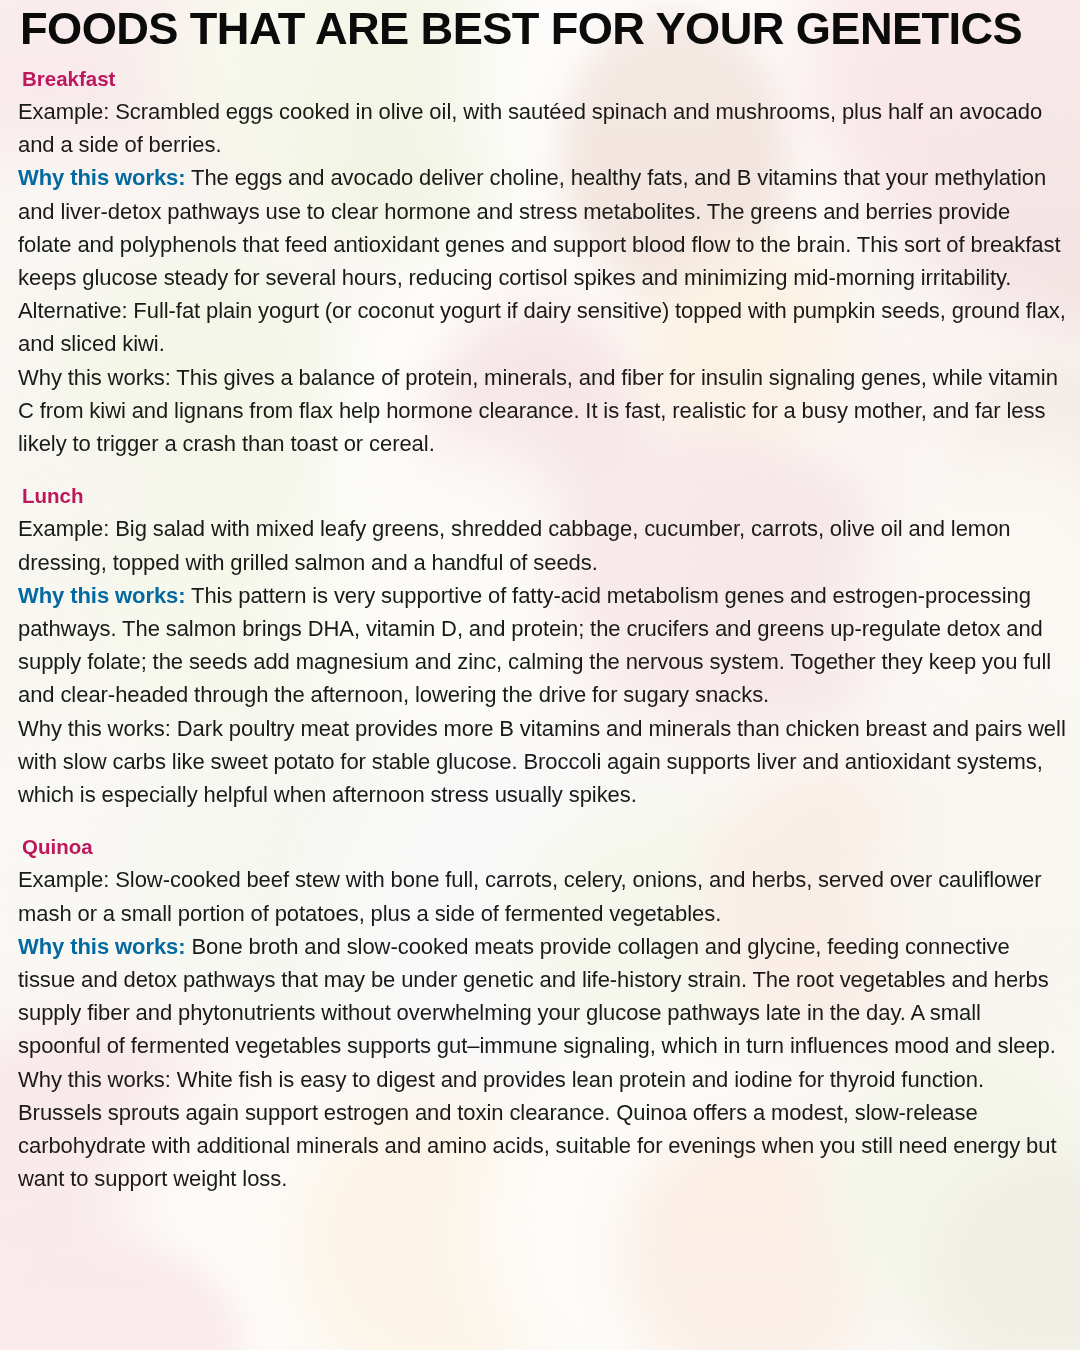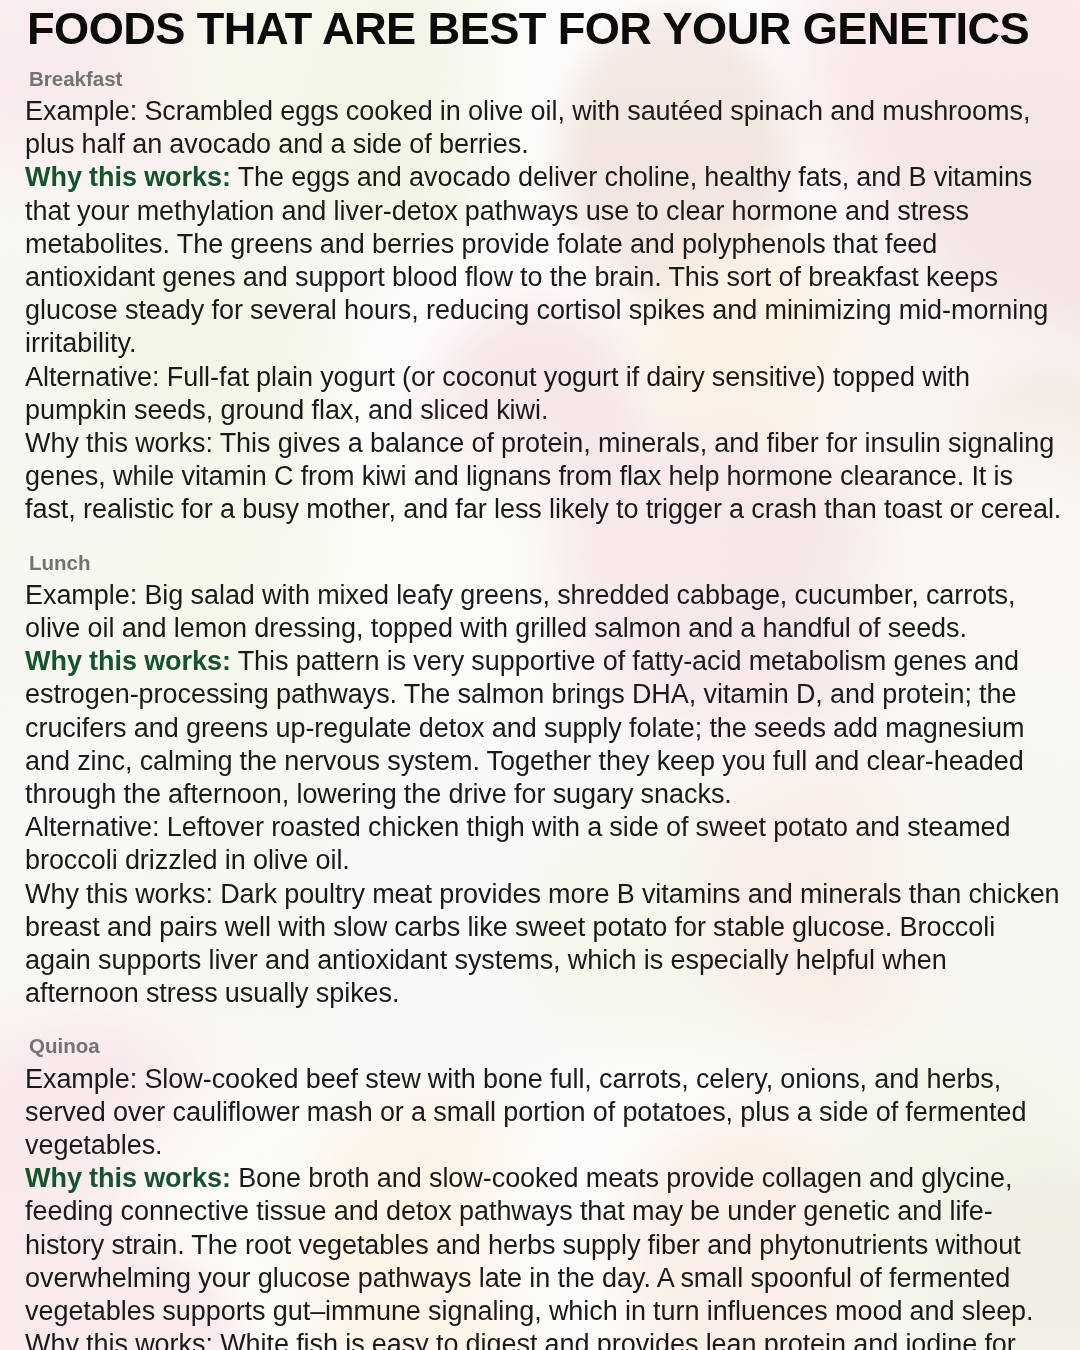--- a/index.html
+++ b/index.html
@@ -39,21 +39,20 @@
       linear-gradient(180deg, rgba(255,255,255,0.55) 0%, rgba(255,255,255,0.42) 22%,
                       rgba(255,255,255,0.50) 48%, rgba(255,255,255,0.46) 74%,
                       rgba(255,255,255,0.55) 100%);
   }
 
   
   #content {
     position: absolute;
     inset: 0;
     z-index: 2;
-    margin-left: 7px;
   }
 
   .title {
     margin: 0;
     padding: 6px 0 0 20px;
     font-family: "Liberation Sans", sans-serif;
     font-weight: bold;
     font-size: 45px;
     letter-spacing: -0.6px;
     line-height: 1.04;
@@ -66,35 +65,35 @@
   .body-area {
     padding: 10px 14px 0 18px;
   }
 
   .section { margin: 0 0 20px 0; }
   .section:last-child { margin-bottom: 0; }
 
   .sec-head {
     font-size: 20.5px;
     font-weight: bold;
-    color: #737373;
+    color: #be185d;
     line-height: 1.52;
     margin: 0 0 1px 4px;
   }
 
   .para {
-    font-size: 27px;
+    font-size: 22px;
     line-height: 33.2px;
     color: #1a1a1a;
     margin: 0;
     text-align: left;
     word-spacing: -0.2px;
     letter-spacing: -0.05px;
   }
-  .para b { font-weight: bold; color: #14532d; }
+  .para b { font-weight: bold; color: #0369a1; }
 </style>
 </head>
 <body>
 
 <div id="bg-photo">
 
   <div class="blob soft" style="left:-90px;  top:-110px; width:420px; height:330px; background:#f3d6d9;"></div>
   <div class="blob soft" style="left:160px;  top:-80px;  width:330px; height:300px; background:#eef0d8;"></div>
   <div class="blob" style="left:300px;  top:-40px;  width:260px; height:300px; background:#e6ebcd;"></div>
   <div class="blob soft" style="left:470px;  top:-140px; width:420px; height:480px; background:#fbf8f4;"></div>
@@ -147,21 +146,20 @@
       <p class="para"> Example: Scrambled eggs cooked in olive oil, with sautéed spinach and mushrooms, plus half an avocado and a side of berries.</p>
       <p class="para"><b>Why this works:</b><span> The eggs and avocado deliver choline, healthy fats, and B vitamins that your methylation and liver-detox pathways use to clear hormone and stress metabolites. The greens and berries provide folate and polyphenols that feed antioxidant genes and support blood flow to the brain. This sort of breakfast keeps glucose steady for several hours, reducing cortisol spikes and minimizing mid-morning irritability.</span></p>
       <p class="para">Alternative: Full-fat plain yogurt (or coconut yogurt if dairy sensitive) topped with pumpkin seeds, ground flax, and sliced kiwi.</p>
       <p class="para"> Why this works: This gives a balance of protein, minerals, and fiber for insulin signaling genes, while vitamin C from kiwi and lignans from flax help hormone clearance. It is fast, realistic for a busy mother, and far less likely to trigger a crash than toast or cereal.</p>
     </div>
 
     <div class="section">
       <div class="sec-head">Lunch</div>
       <p class="para"> Example: Big salad with mixed leafy greens, shredded cabbage, cucumber, carrots, olive oil and lemon dressing, topped with grilled salmon and a handful of seeds.</p>
       <p class="para"><b>Why this works:</b><span> This pattern is very supportive of fatty-acid metabolism genes and estrogen-processing pathways. The salmon brings DHA, vitamin D, and protein; the crucifers and greens up-regulate detox and supply folate; the seeds add magnesium and zinc, calming the nervous system. Together they keep you full and clear-headed through the afternoon, lowering the drive for sugary snacks.</span></p>
-      <p class="para">Alternative: Leftover roasted chicken thigh with a side of sweet potato and steamed broccoli drizzled in olive oil.</p>
       <p class="para"> Why this works: Dark poultry meat provides more B vitamins and minerals than chicken breast and pairs well with slow carbs like sweet potato for stable glucose. Broccoli again supports liver and antioxidant systems, which is especially helpful when afternoon stress usually spikes.</p>
     </div>
 
     <div class="section">
       <div class="sec-head">Quinoa</div>
       <p class="para"> Example: Slow-cooked beef stew with bone full, carrots, celery, onions, and herbs, served over cauliflower mash or a small portion of potatoes, plus a side of fermented vegetables.</p>
       <p class="para"><b>Why this works:</b><span> Bone broth and slow-cooked meats provide collagen and glycine, feeding connective tissue and detox pathways that may be under genetic and life-history strain. The root vegetables and herbs supply fiber and phytonutrients without overwhelming your glucose pathways late in the day. A small spoonful of fermented vegetables supports gut–immune signaling, which in turn influences mood and sleep.</span></p>
       <p class="para"> Why this works: White fish is easy to digest and provides lean protein and iodine for thyroid function. Brussels sprouts again support estrogen and toxin clearance. Quinoa offers a modest, slow-release carbohydrate with additional minerals and amino acids, suitable for evenings when you still need energy but want to support weight loss.</p>
     </div>
 

